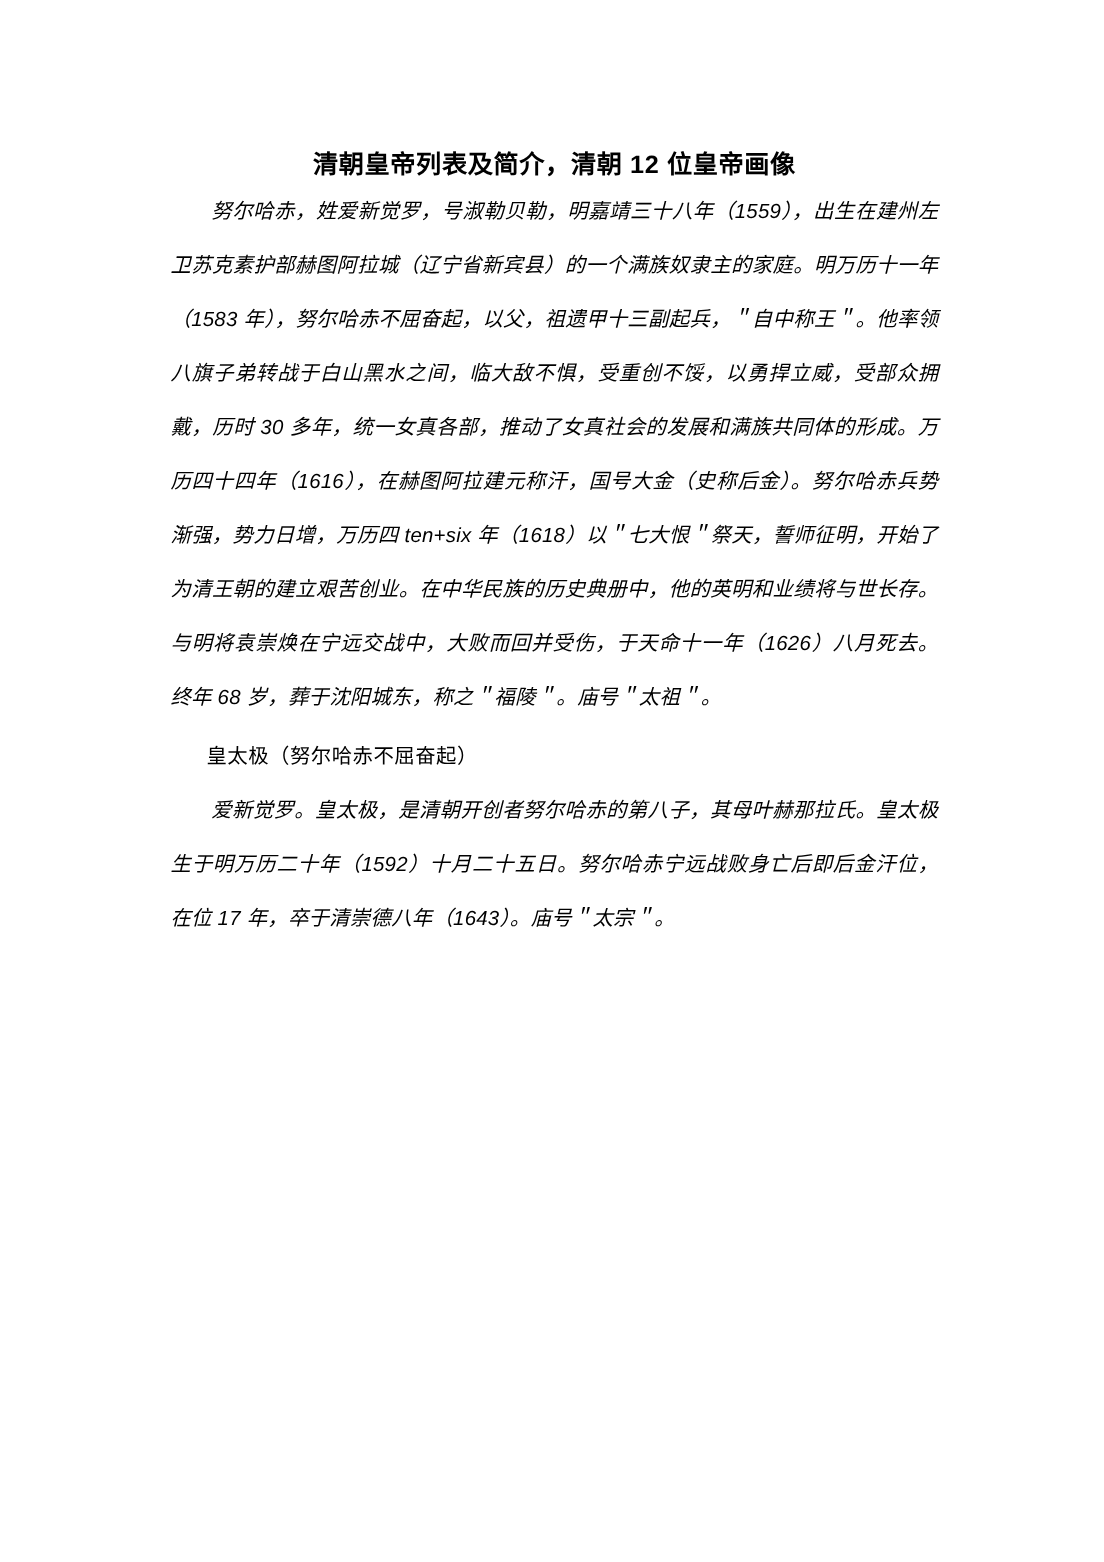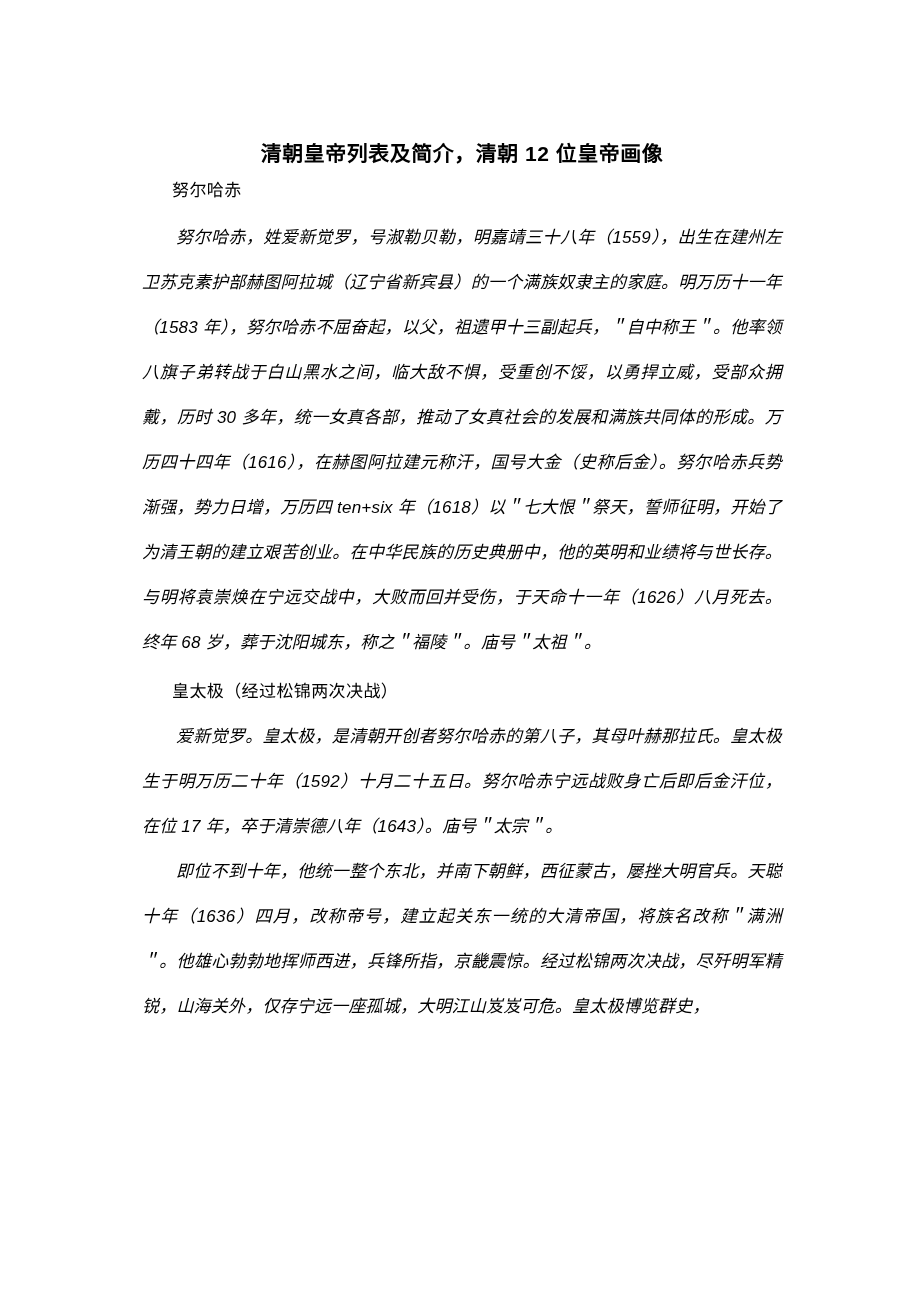--- a/index.html
+++ b/index.html
@@ -21,21 +21,21 @@
     width: 920px;
     height: 1302px;
     box-sizing: border-box;
     padding: 0;
     background: #ffffff;
   }
 
   .content {
     position: absolute;
     left: 142px;
-    top: 16px;
+    top: 0;
     width: 640px;
   }
 
   .doc-title {
     font-size: 21px;
     font-weight: 700;
     text-align: center;
     line-height: 1.4;
     margin: 0;
     padding-top: 123px;
@@ -76,24 +76,22 @@
 </style>
 </head>
 <body>
 
 <div class="page">
   <div class="content">
 
     <h1 class="doc-title">清朝皇帝列表及简介，清朝 12 位皇帝画像</h1>
 
 
-    <h2 class="section-heading heading-gap-2">努尔哈赤</h2>
 
     <p class="body-par par-gap">努尔哈赤，姓爱新觉罗，号淑勒贝勒，明嘉靖三十八年（1559），出生在建州左卫苏克素护部赫图阿拉城（辽宁省新宾县）的一个满族奴隶主的家庭。明万历十一年（1583 年），努尔哈赤不屈奋起，以父，祖遗甲十三副起兵，＂自中称王＂。他率领八旗子弟转战于白山黑水之间，临大敌不惧，受重创不馁，以勇捍立威，受部众拥戴，历时 30 多年，统一女真各部，推动了女真社会的发展和满族共同体的形成。万历四十四年（1616），在赫图阿拉建元称汗，国号大金（史称后金）。努尔哈赤兵势渐强，势力日增，万历四 ten+six 年（1618）以＂七大恨＂祭天，誓师征明，开始了为清王朝的建立艰苦创业。在中华民族的历史典册中，他的英明和业绩将与世长存。与明将袁崇焕在宁远交战中，大败而回并受伤，于天命十一年（1626）八月死去。终年 68 岁，葬于沈阳城东，称之＂福陵＂。庙号＂太祖＂。</p>
 
-    <h2 class="section-heading heading-gap-3">皇太极（经过松锦两次决战）</h2>
+    <h2 class="section-heading heading-gap-3">皇太极（努尔哈赤不屈奋起）</h2>
 
     <p class="body-par">爱新觉罗。皇太极，是清朝开创者努尔哈赤的第八子，其母叶赫那拉氏。皇太极生于明万历二十年（1592）十月二十五日。努尔哈赤宁远战败身亡后即后金汗位，在位 17 年，卒于清崇德八年（1643）。庙号＂太宗＂。</p>
 
-    <p class="body-par">即位不到十年，他统一整个东北，并南下朝鲜，西征蒙古，屡挫大明官兵。天聪十年（1636）四月，改称帝号，建立起关东一统的大清帝国，将族名改称＂满洲＂。他雄心勃勃地挥师西进，兵锋所指，京畿震惊。经过松锦两次决战，尽歼明军精锐，山海关外，仅存宁远一座孤城，大明江山岌岌可危。皇太极博览群史，</p>
 
   </div>
 </div>
 
 </body></html>

